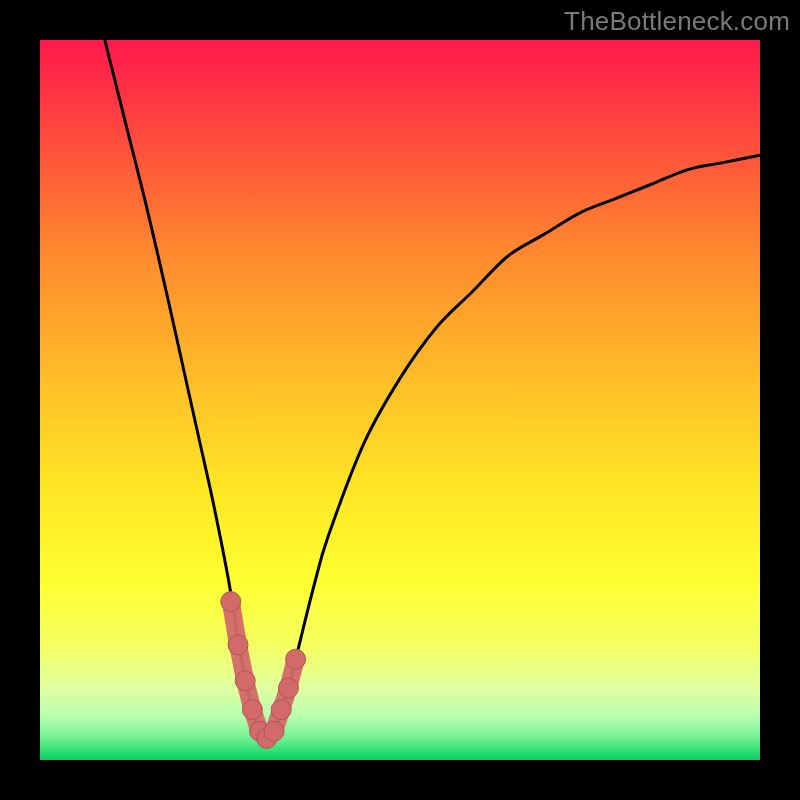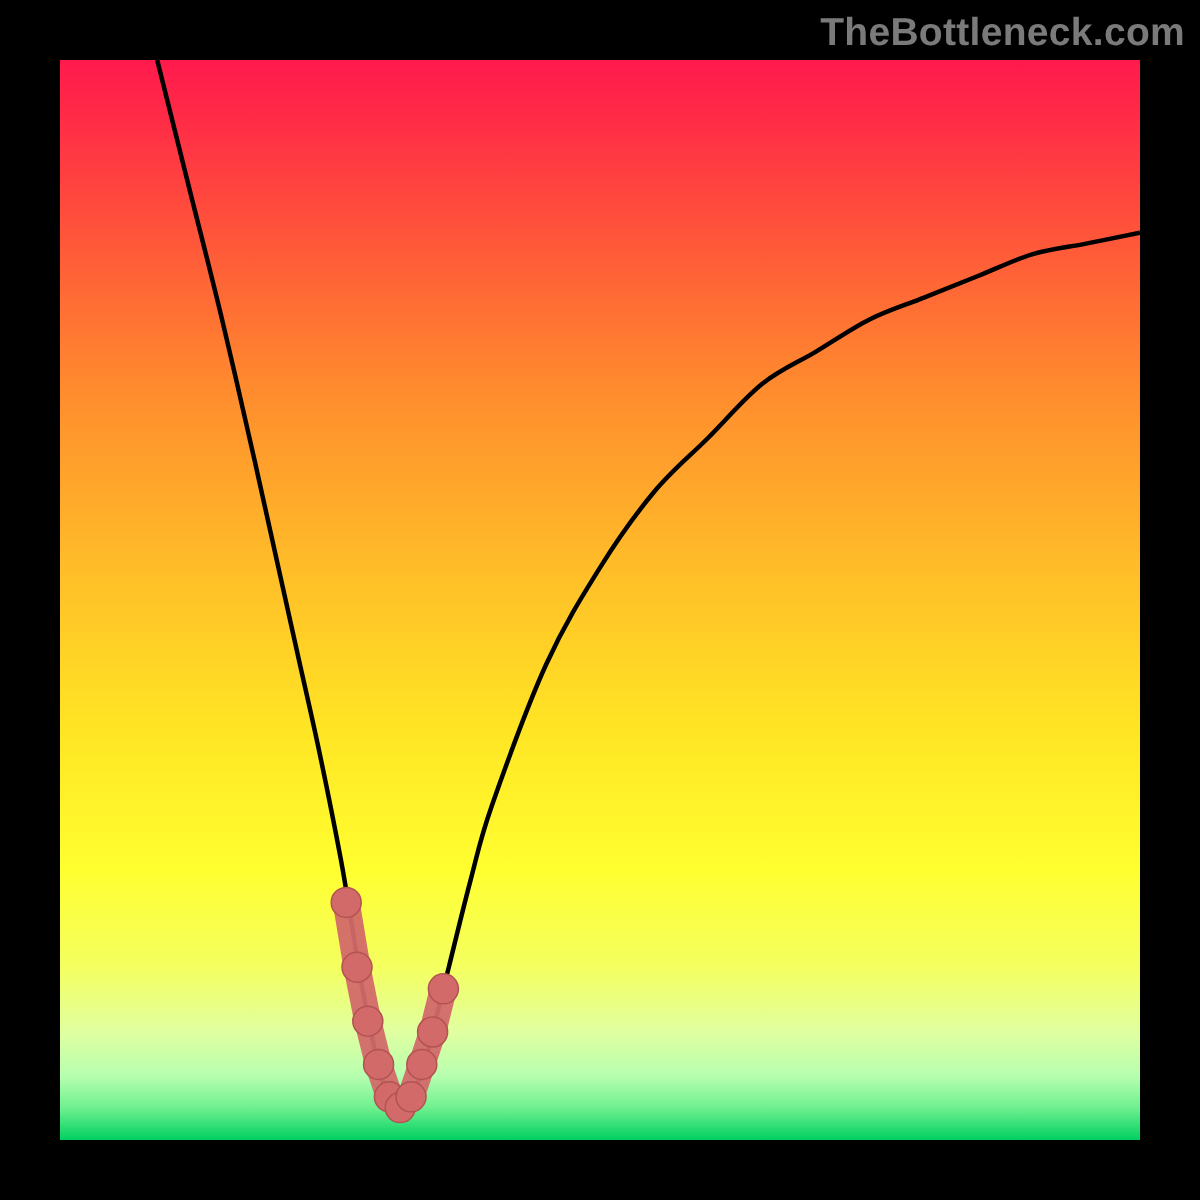--- a/index.html
+++ b/index.html
@@ -23,21 +23,21 @@
     width: 720px;
     height: 720px;
     overflow: hidden;
   }
   .watermark {
     position: absolute;
     top: 6px;
     right: 10px;
     color: #7a7a7a;
     font-size: 26px;
-    font-weight: 700;
+    font-weight: 400;
     letter-spacing: 0.2px;
     z-index: 10;
   }
   svg { display: block; }
 </style>
 </head>
 <body>
 
 <div class="frame">
 

